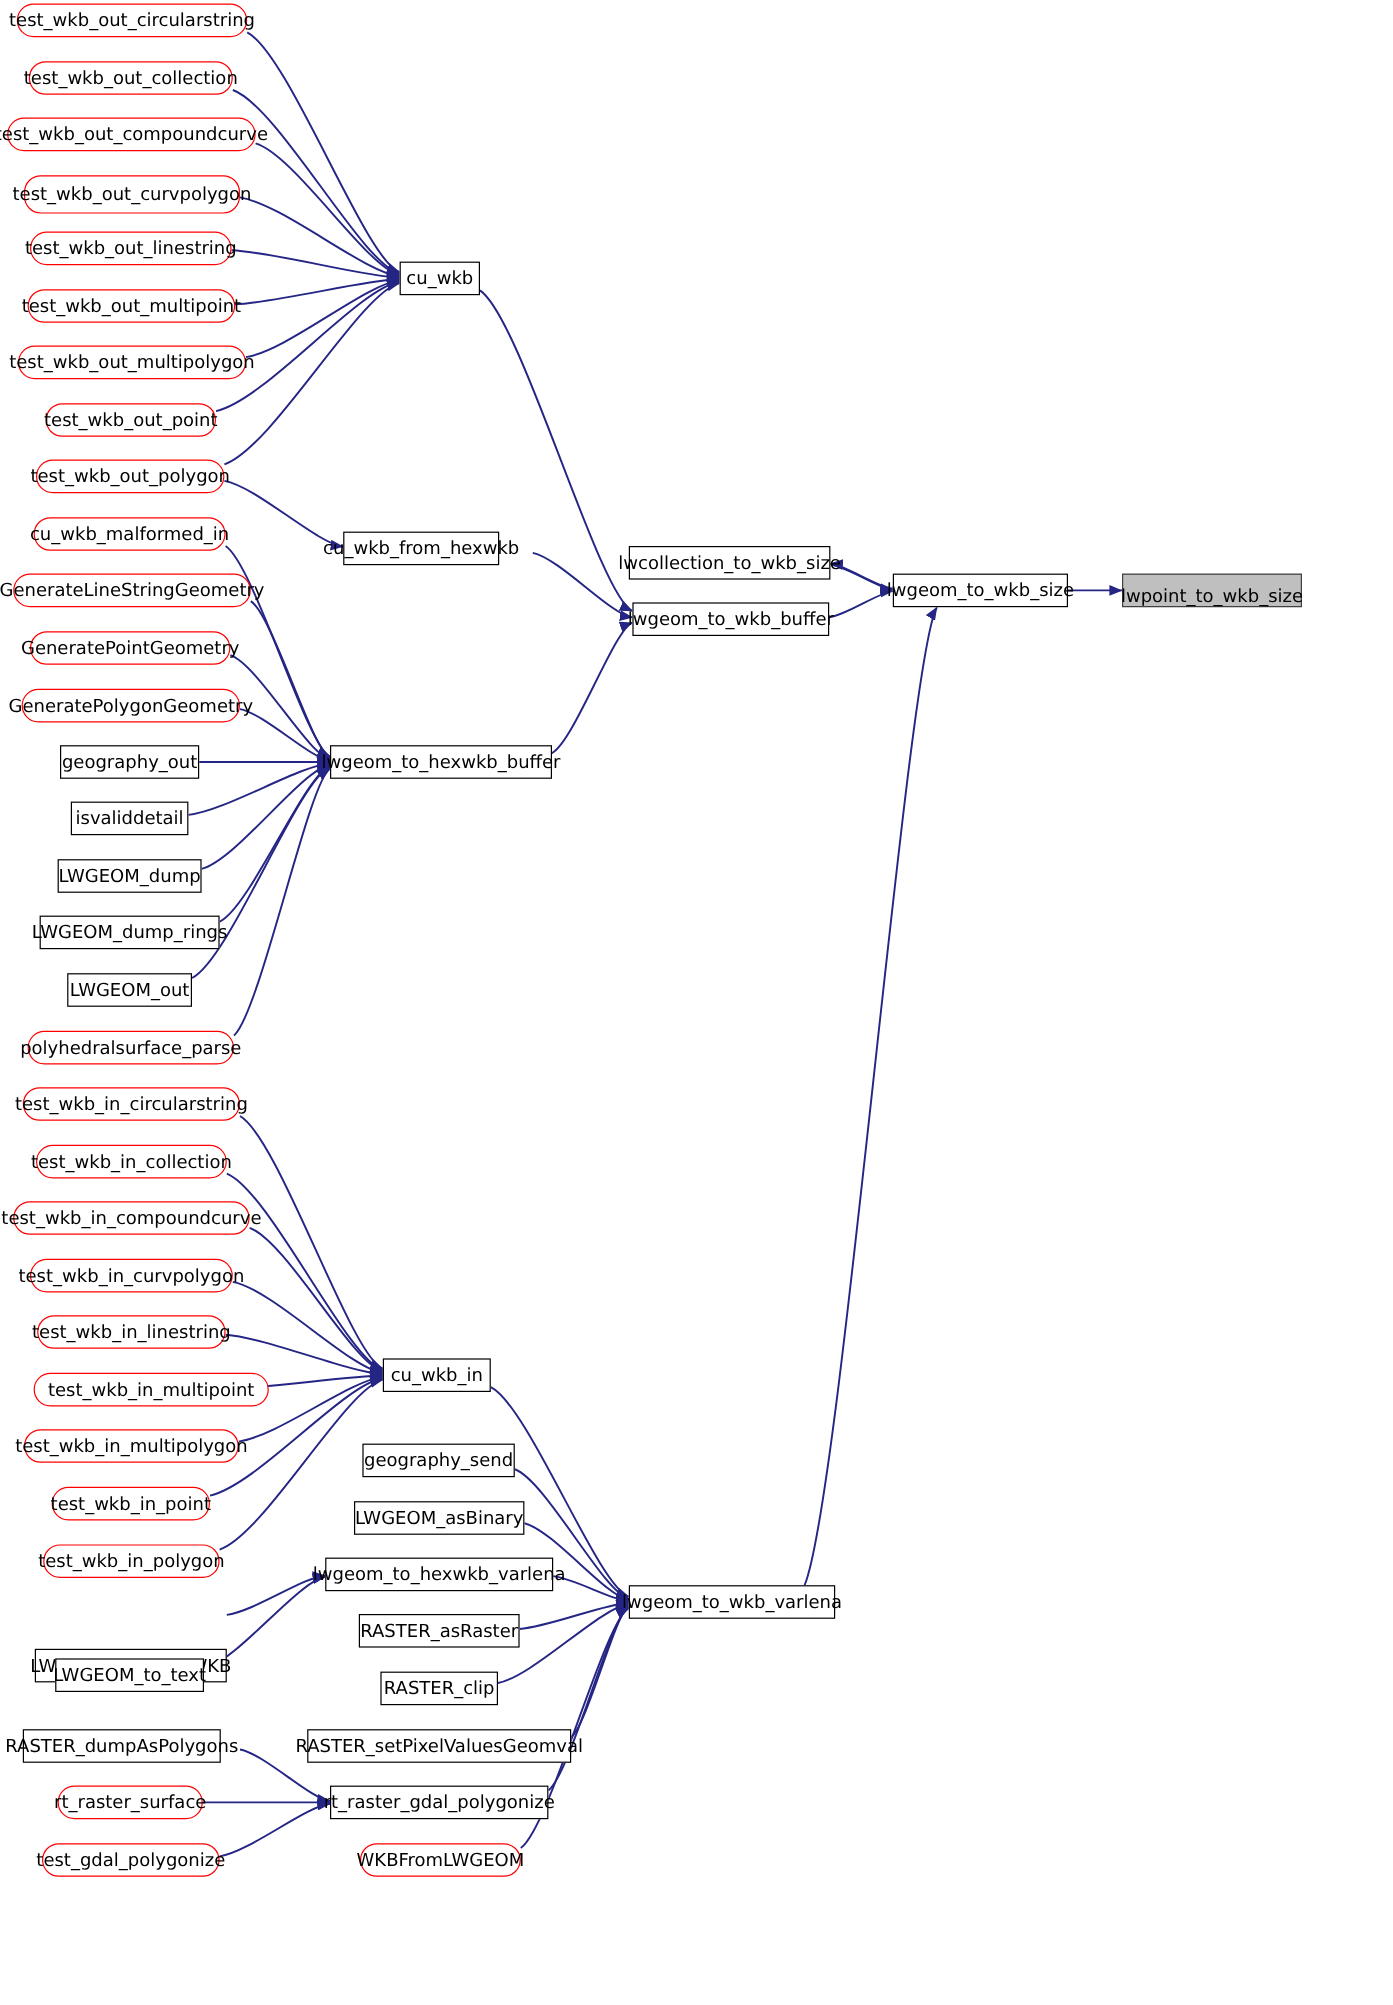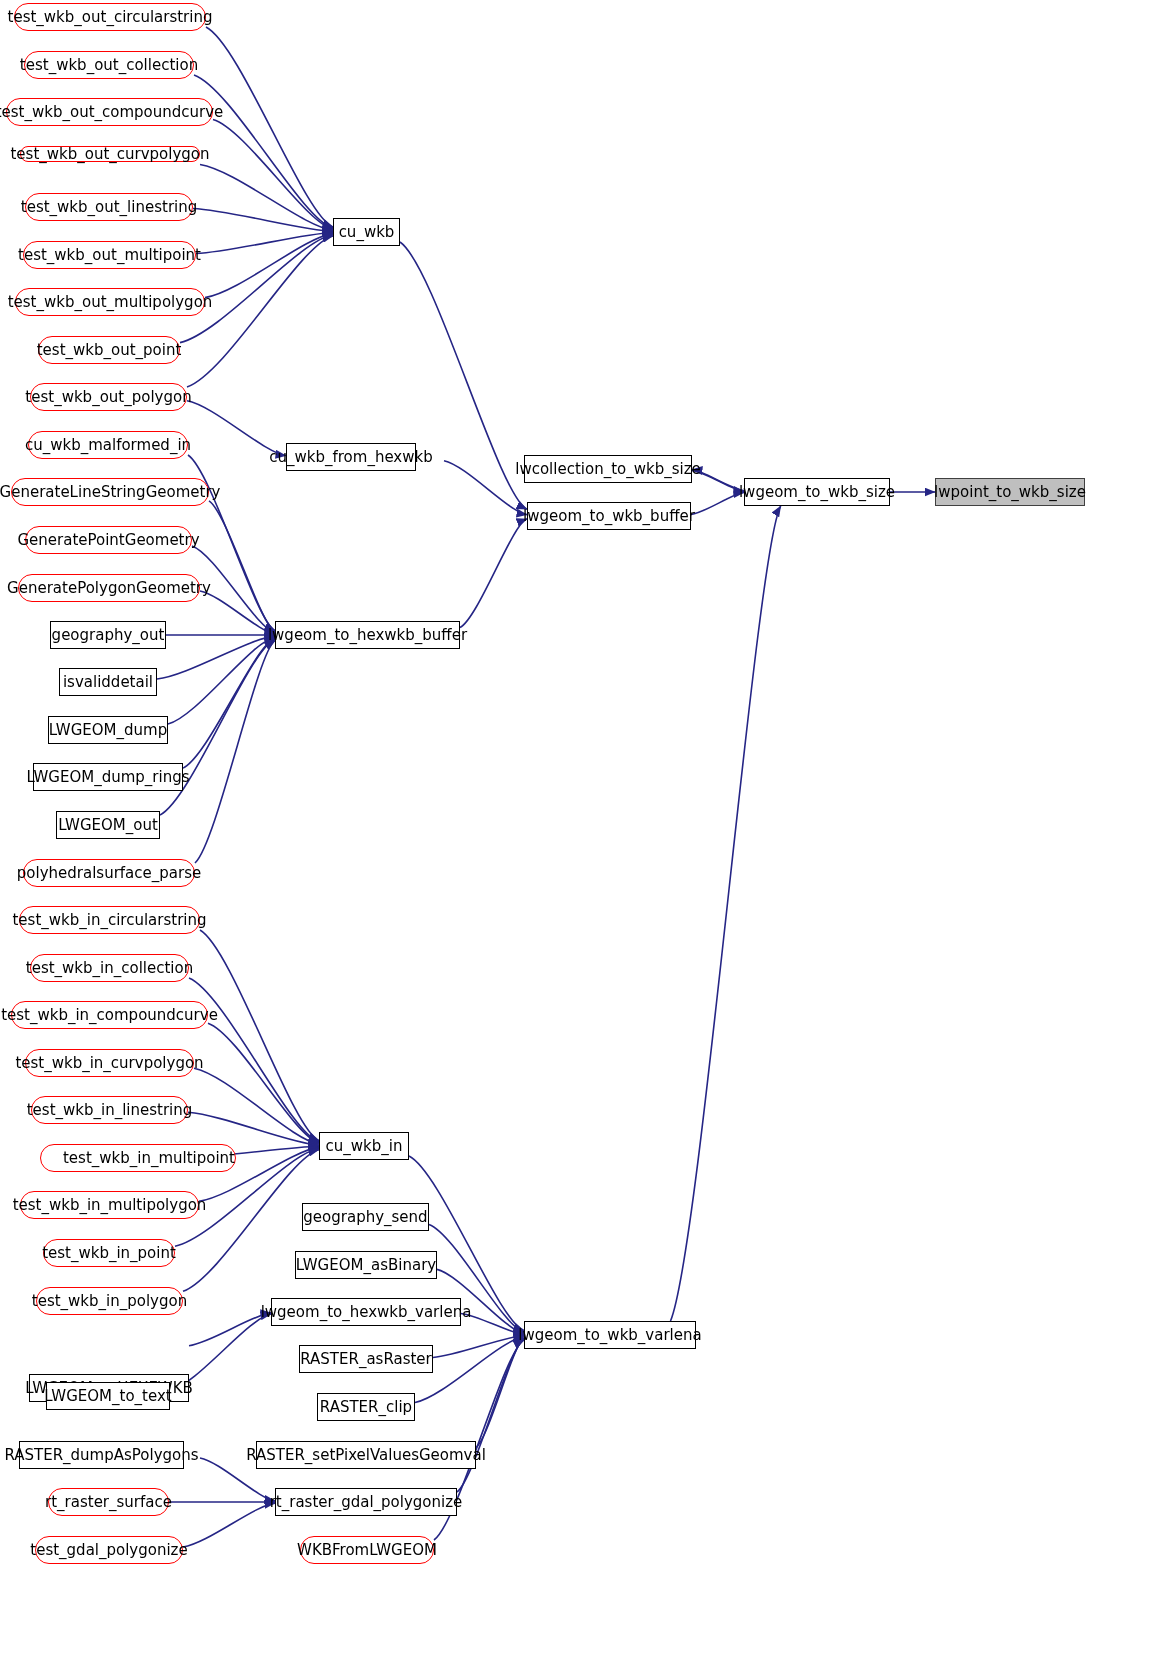--- a/index.html
+++ b/index.html
@@ -91,21 +91,21 @@
   <div id="nodes">
       <div class="node red" style="left: 14px; top: 3px; width: 192px; height: 28px;">
         <span class="lbl">test_wkb_out_circularstring</span>
       </div>
       <div class="node red" style="left: 24px; top: 51px; width: 170px; height: 28px;">
         <span class="lbl">test_wkb_out_collection</span>
       </div>
       <div class="node red" style="left: 6px; top: 98px; width: 207px; height: 28px;">
         <span class="lbl">test_wkb_out_compoundcurve</span>
       </div>
-      <div class="node red" style="left: 20px; top: 146px; width: 180px; height: 16px;">
+      <div class="node red" style="left: 20px; top: 146px; width: 180px; height: 32px;">
         <span class="lbl">test_wkb_out_curvpolygon</span>
       </div>
       <div class="node red" style="left: 25px; top: 193px; width: 168px; height: 28px;">
         <span class="lbl">test_wkb_out_linestring</span>
       </div>
       <div class="node red" style="left: 23px; top: 241px; width: 173px; height: 28px;">
         <span class="lbl">test_wkb_out_multipoint</span>
       </div>
       <div class="node red" style="left: 15px; top: 288px; width: 190px; height: 28px;">
         <span class="lbl">test_wkb_out_multipolygon</span>
@@ -154,21 +154,21 @@
       </div>
       <div class="node red" style="left: 11px; top: 1001px; width: 197px; height: 28px;">
         <span class="lbl">test_wkb_in_compoundcurve</span>
       </div>
       <div class="node red" style="left: 25px; top: 1049px; width: 169px; height: 28px;">
         <span class="lbl">test_wkb_in_curvpolygon</span>
       </div>
       <div class="node red" style="left: 31px; top: 1096px; width: 157px; height: 28px;">
         <span class="lbl">test_wkb_in_linestring</span>
       </div>
-      <div class="node red" style="left: 40px; top: 1144px; width: 196px; height: 28px; justify-content: flex-end;">
+      <div class="node red" style="left: 28px; top: 1144px; width: 196px; height: 28px;">
         <span class="lbl">test_wkb_in_multipoint</span>
       </div>
       <div class="node red" style="left: 20px; top: 1191px; width: 179px; height: 28px;">
         <span class="lbl">test_wkb_in_multipolygon</span>
       </div>
       <div class="node red" style="left: 43px; top: 1239px; width: 132px; height: 28px;">
         <span class="lbl">test_wkb_in_point</span>
       </div>
       <div class="node red" style="left: 36px; top: 1287px; width: 147px; height: 28px;">
         <span class="lbl">test_wkb_in_polygon</span>
@@ -229,17 +229,17 @@
       </div>
       <div class="node" style="left: 527px; top: 502px; width: 164px; height: 28px;">
         <span class="lbl">lwgeom_to_wkb_buffer</span>
       </div>
       <div class="node" style="left: 524px; top: 1321px; width: 172px; height: 28px;">
         <span class="lbl">lwgeom_to_wkb_varlena</span>
       </div>
       <div class="node" style="left: 744px; top: 478px; width: 146px; height: 28px;">
         <span class="lbl">lwgeom_to_wkb_size</span>
       </div>
-      <div class="node highlight" style="left: 935px; top: 478px; width: 150px; height: 28px;">
+      <div class="node highlight" style="left: 935px; top: 478px; width: 150px; height: 28px; align-items: flex-end;">
         <span class="lbl">lwpoint_to_wkb_size</span>
       </div>
     </div>
 </div>
 
 </body></html>

